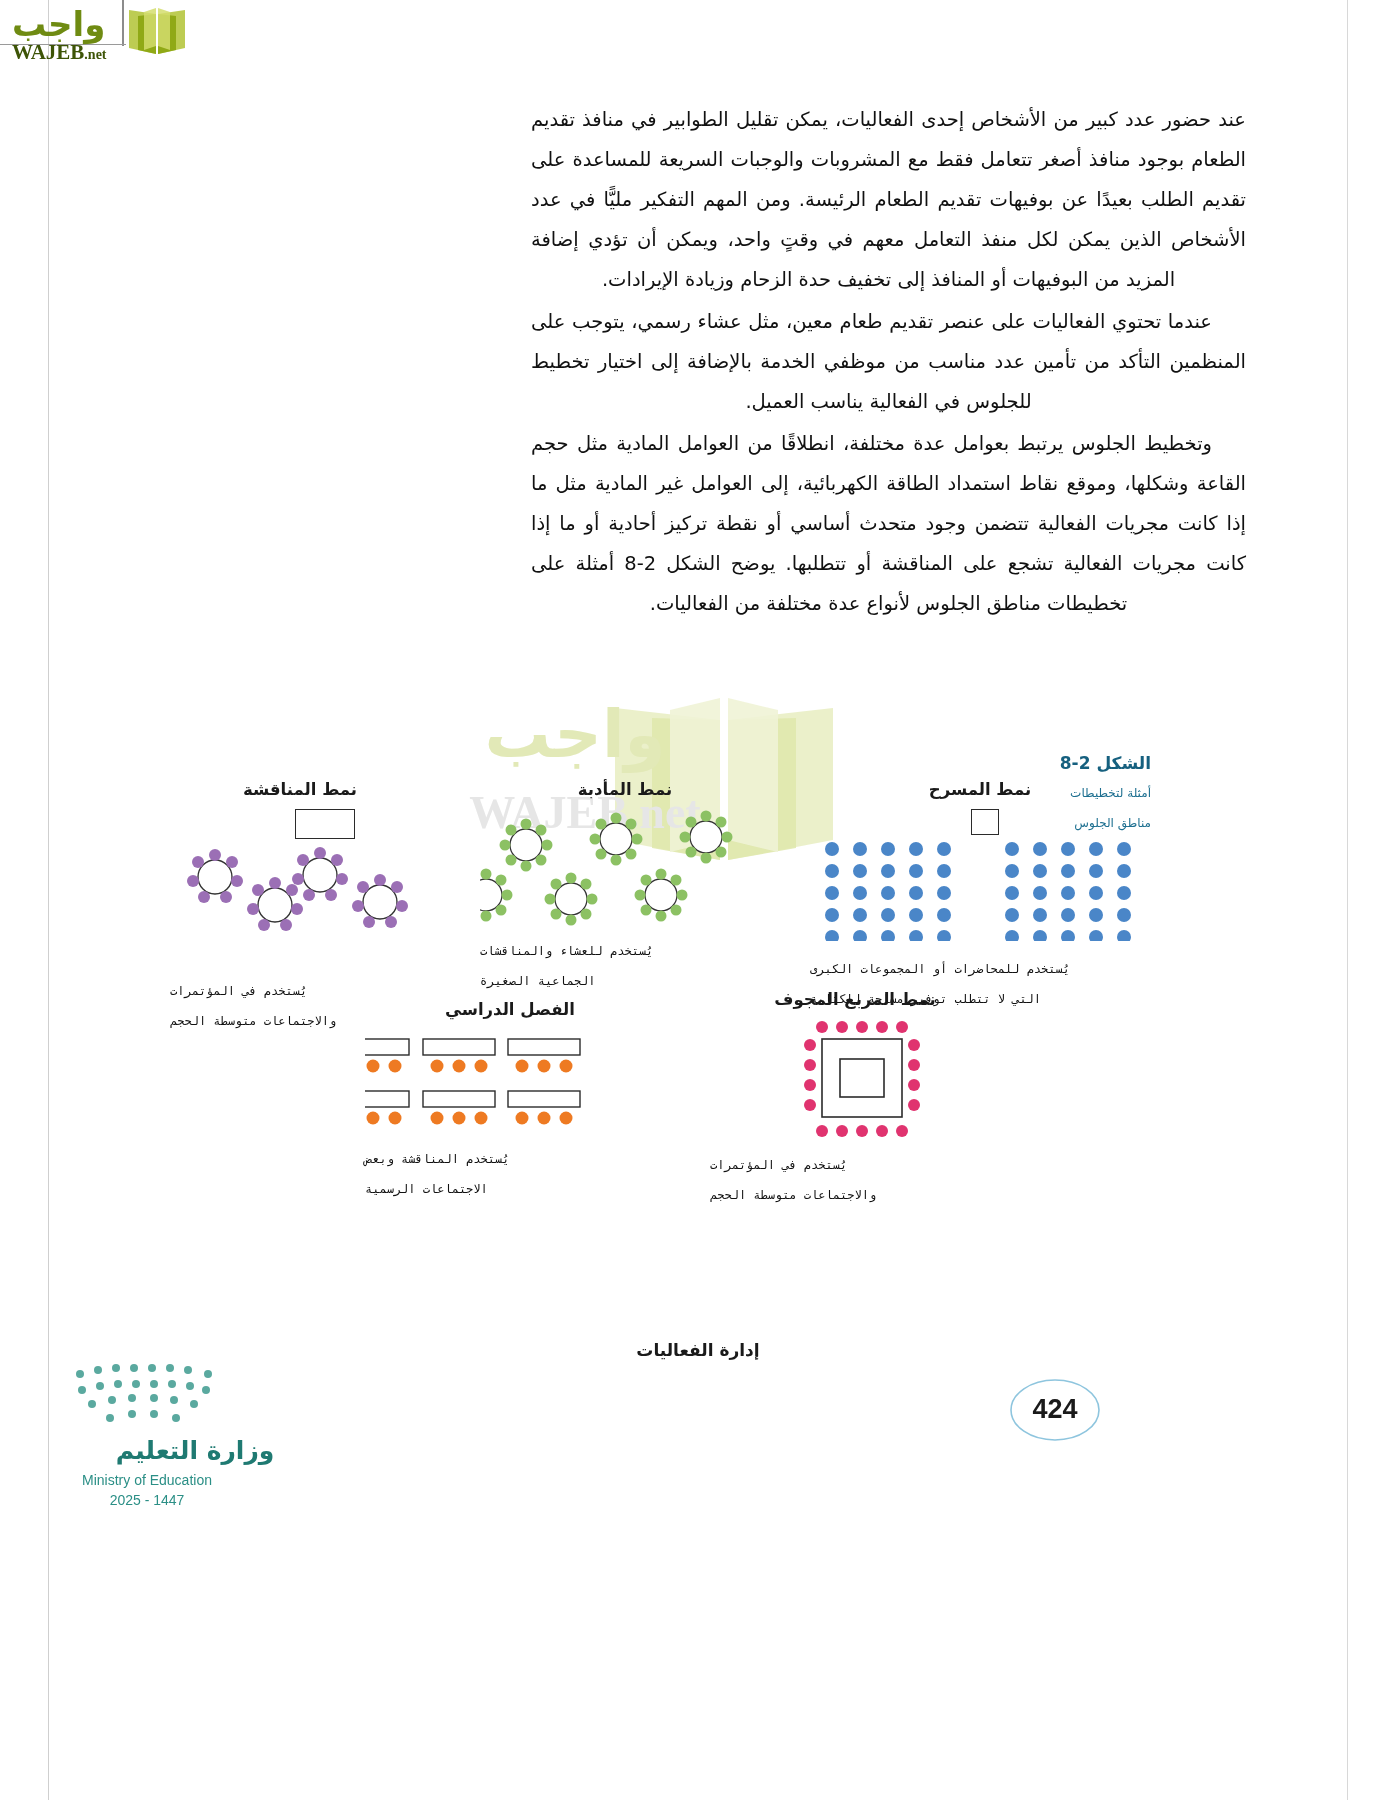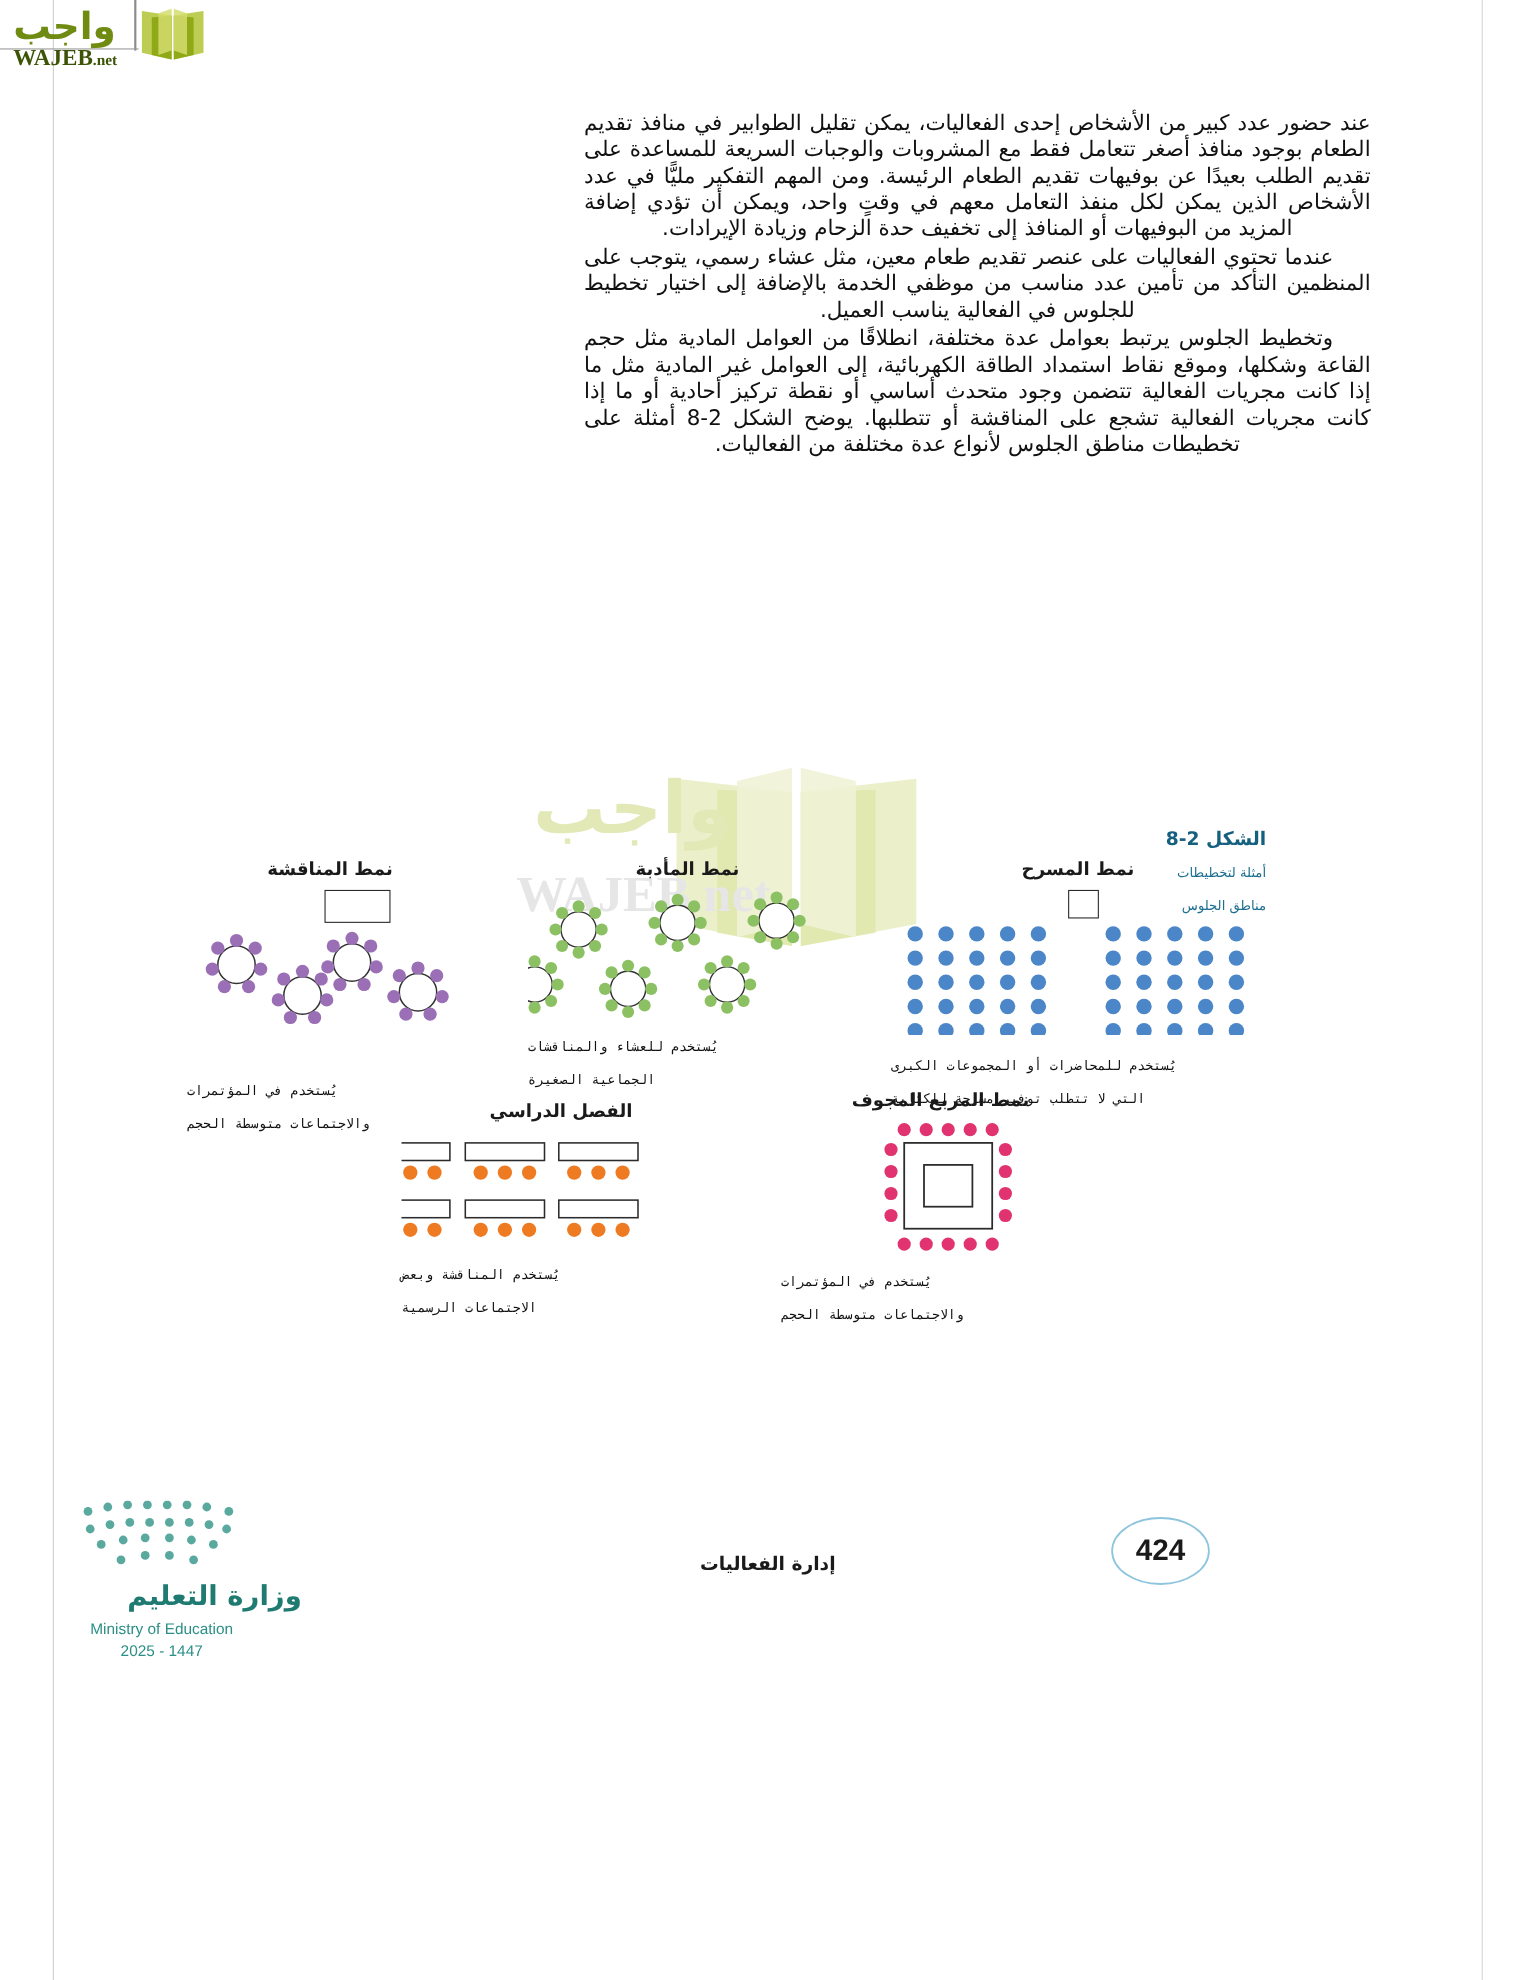--- a/index.html
+++ b/index.html
@@ -36,21 +36,21 @@
 
   
   .edge-line{position:absolute;left:48px;top:0;width:1px;height:1800px;background:#cfcfcf;}
 
   
   .content{position:absolute;right:150px;top:100px;width:715px;}
   p.para{
     margin:0 0 2px 0;
     font-family:"DejaVu Sans","Liberation Sans",sans-serif;
     font-size:19.5px;
-    line-height:24px;
+    line-height:40px;
     color:#111111;
     text-align:justify;
     text-align-last:center;
     direction:rtl;
   }
   p.para.first{text-indent:0;}
   p.para.indent{text-indent:34px;}
 
   
   .fig-caption{
@@ -113,21 +113,21 @@
     position:absolute;left:0px;top:108px;width:170px;text-align:center;
     font-family:"Liberation Sans",sans-serif;direction:ltr;
     font-size:14px;color:#2b8f86;
   }
   .moe-yr{
     position:absolute;left:0px;top:128px;width:170px;text-align:center;
     font-family:"Liberation Sans",sans-serif;direction:ltr;
     font-size:14px;color:#2b8f86;
   }
   .footer-center{
-    position:absolute;left:0;top:1412px;width:1396px;text-align:center;
+    position:absolute;left:0;top:1340px;width:1396px;text-align:center;
     font-family:"DejaVu Sans","Liberation Sans",sans-serif;
     font-size:17px;font-weight:bold;color:#1a1a1a;direction:rtl;
   }
   .page-no{
     position:absolute;left:1000px;top:1372px;width:110px;height:76px;
   }
   .page-no .num{
     position:absolute;left:0;top:22px;width:110px;text-align:center;
     font-family:"Liberation Sans",sans-serif;
     font-size:27px;font-weight:bold;color:#1a1a1a;

